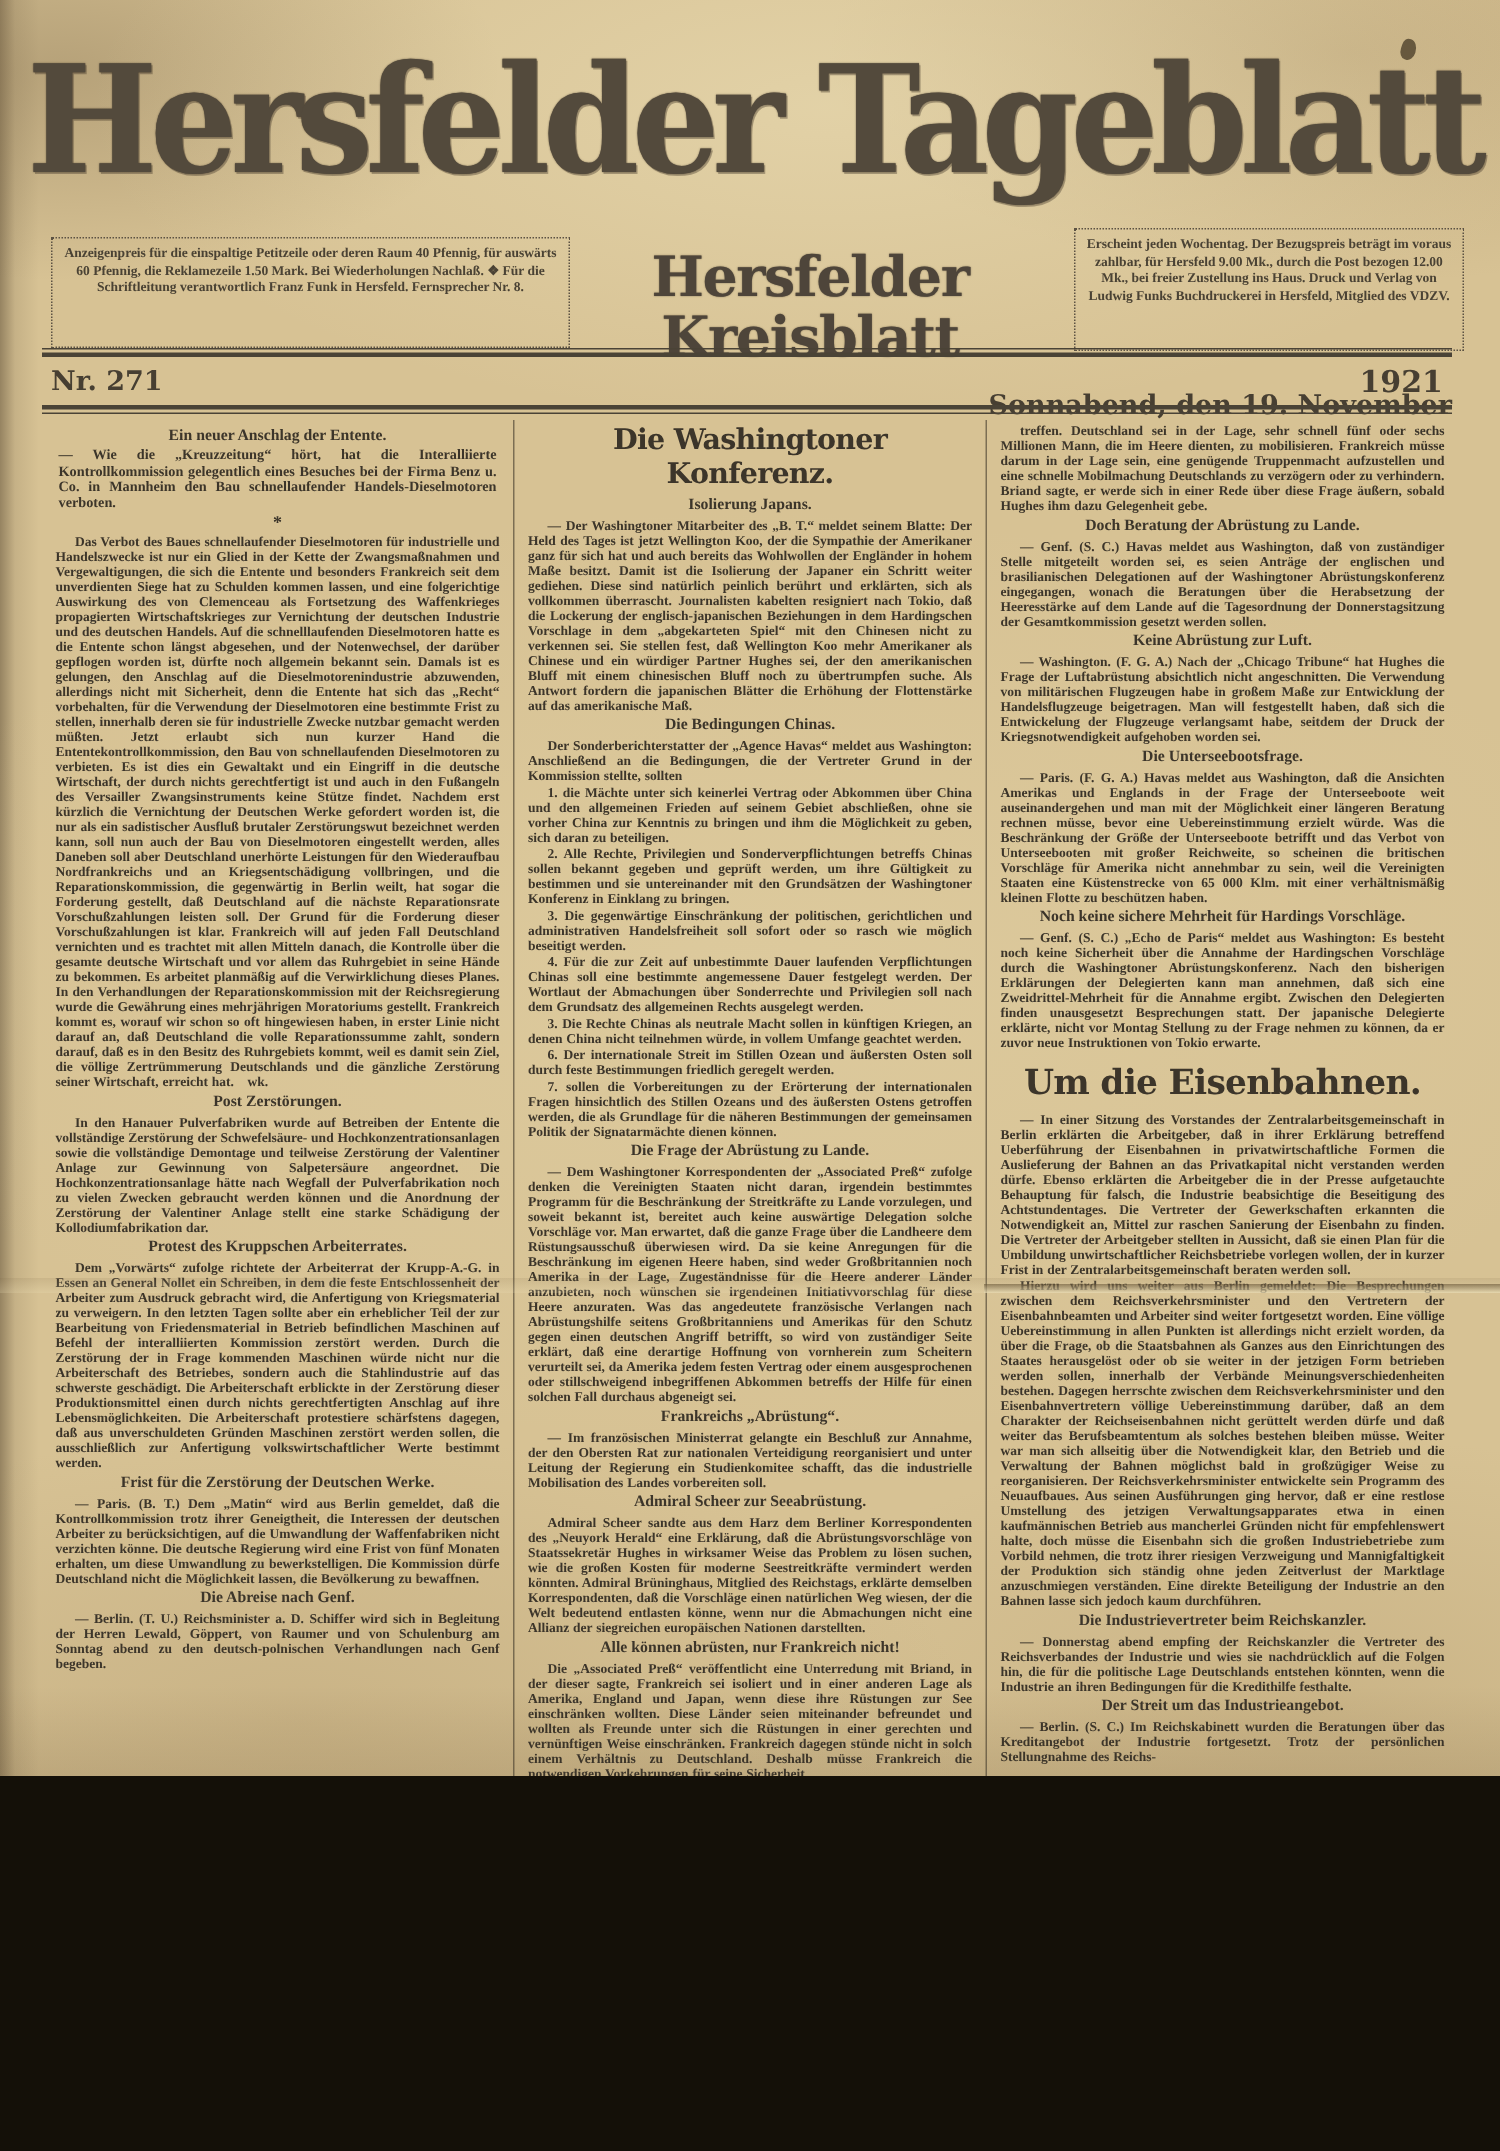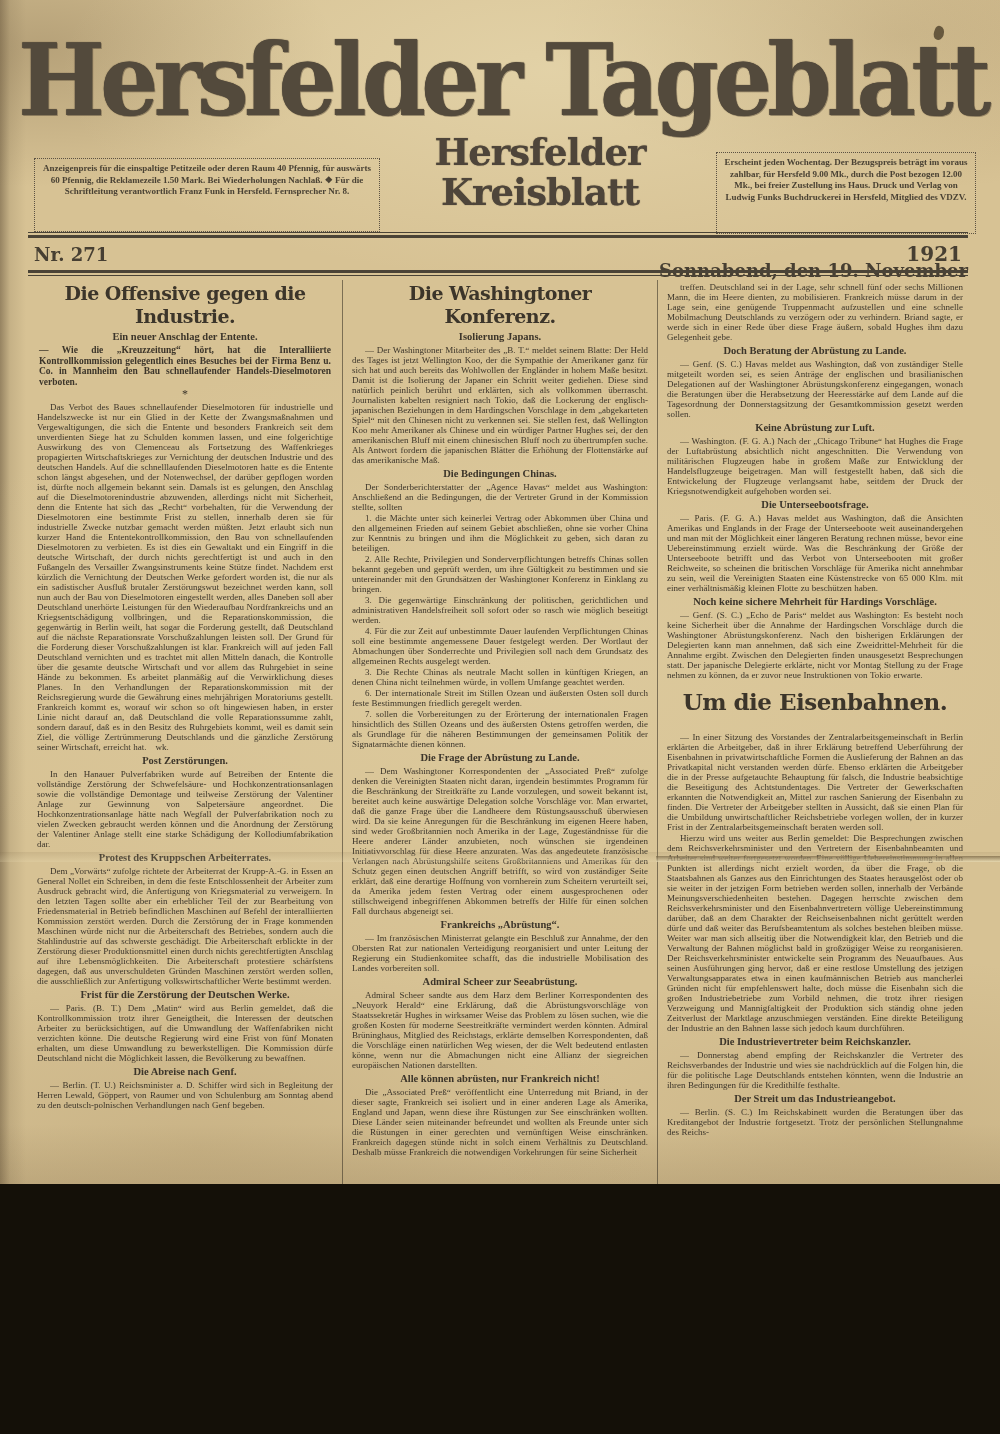--- a/index.html
+++ b/index.html
@@ -31,46 +31,46 @@
     font-size:92px;line-height:130px;letter-spacing:-5px;color:#534a3c;
     transform:scaleY(1.08);transform-origin:top center;white-space:nowrap;
     text-shadow:0 0 1px rgba(60,50,38,.9), 1px 1px 0 rgba(60,50,38,.35);
   }
   .infobox{
     position:absolute;border:1px dotted #5c5243;color:#4a4234;
     font-size:9px;line-height:11.5px;text-align:center;padding:4px 6px;font-weight:bold;
   }
   .infobox.left{left:34px;top:158px;width:332px;height:64px;}
   .infobox.right{left:716px;top:152px;width:246px;height:72px;}
-  .center-titles{position:absolute;left:380px;top:132px;width:320px;text-align:center;color:#4e453a;}
+  .center-titles{position:absolute;left:380px;top:164px;width:320px;text-align:center;color:#4e453a;}
   .center-titles .kreisblatt{font-family:"DejaVu Serif", serif;font-weight:700;font-size:37px;line-height:40px;letter-spacing:-1px;
     text-shadow:0 0 1px rgba(70,60,45,.8);}
   .center-titles .tagline{font-family:"DejaVu Serif", serif;font-weight:700;font-size:19px;line-height:26px;letter-spacing:0;}
 
   
   .rule{position:absolute;left:28px;width:940px;background:#4a4336;}
   .r1{top:232px;height:1px;}
   .r2{top:235px;height:3px;}
   .dateline{position:absolute;left:28px;top:242px;width:940px;height:26px;
     font-family:"DejaVu Serif", serif;font-weight:700;font-size:18px;color:#473f32;}
   .dateline .issue{position:absolute;left:6px;top:2px;}
   .dateline .date{position:absolute;left:0;right:0;text-align:right;top:18px;}
   .dateline .year{position:absolute;right:6px;top:0;font-size:20px;}
   .r3{top:270px;height:3px;}
   .r4{top:275px;height:1px;}
 
   
   .columns{position:absolute;left:28px;top:280px;width:944px;height:1150px;display:flex;}
   .col{flex:1 1 0;padding:2px 9px 0 9px;overflow:hidden;}
   .col + .col{border-left:1px solid rgba(74,65,48,.65);}
-  .blk{color:#3c352a;}
+  .blk{color:#3c352a;font-weight:bold;}
   .blk.headline{font-family:"DejaVu Serif", serif;font-weight:700;font-size:19px;line-height:23px;text-align:center;
     margin:0 0 3px 0;letter-spacing:-0.5px;}
   .blk.headline2{font-family:"DejaVu Serif", serif;font-weight:700;font-size:23px;line-height:27px;text-align:center;
-    margin:8px 0 17px 0;letter-spacing:-0.5px;}
+    margin:8px 0 6px 0;letter-spacing:-0.5px;}
   .blk.subhead{font-weight:700;font-size:10.5px;line-height:12px;text-align:center;margin:3px 0 2px 0;}
   .blk.lead{font-weight:700;font-size:9.5px;line-height:10.5px;text-align:justify;margin:1px 2px;}
   .blk.star{text-align:center;font-size:12px;line-height:13px;margin:1px 0;}
   .blk.para{font-size:9px;line-height:10px;text-align:justify;text-indent:13px;margin:0 0 1px 0;
     word-spacing:0.3px;}
 </style>
 </head>
 <body>
 
 <div class="page">
@@ -95,21 +95,20 @@
     <span class="issue">Nr. 271</span>
     <span class="date">Sonnabend, den 19. November</span>
     <span class="year">1921</span>
   </div>
 
   <div class="rule r3"></div>
   <div class="rule r4"></div>
 
   <div class="columns" id="columns">
       <div class="col">
-        <div class="blk headline">Die Offensive gegen die Industrie.</div>
         <div class="blk subhead">Ein neuer Anschlag der Entente.</div>
         <div class="blk lead">— Wie die „Kreuzzeitung“ hört, hat die Interalliierte Kontrollkommission gelegentlich eines Besuches bei der Firma Benz u. Co. in Mannheim den Bau schnellaufender Handels-Dieselmotoren verboten.</div>
         <div class="blk star">*</div>
         <div class="blk para">Das Verbot des Baues schnellaufender Dieselmotoren für industrielle und Handelszwecke ist nur ein Glied in der Kette der Zwangsmaßnahmen und Vergewaltigungen, die sich die Entente und besonders Frankreich seit dem unverdienten Siege hat zu Schulden kommen lassen, und eine folgerichtige Auswirkung des von Clemenceau als Fortsetzung des Waffenkrieges propagierten Wirtschaftskrieges zur Vernichtung der deutschen Industrie und des deutschen Handels. Auf die schnelllaufenden Dieselmotoren hatte es die Entente schon längst abgesehen, und der Notenwechsel, der darüber gepflogen worden ist, dürfte noch allgemein bekannt sein. Damals ist es gelungen, den Anschlag auf die Dieselmotorenindustrie abzuwenden, allerdings nicht mit Sicherheit, denn die Entente hat sich das „Recht“ vorbehalten, für die Verwendung der Dieselmotoren eine bestimmte Frist zu stellen, innerhalb deren sie für industrielle Zwecke nutzbar gemacht werden müßten. Jetzt erlaubt sich nun kurzer Hand die Ententekontrollkommission, den Bau von schnellaufenden Dieselmotoren zu verbieten. Es ist dies ein Gewaltakt und ein Eingriff in die deutsche Wirtschaft, der durch nichts gerechtfertigt ist und auch in den Fußangeln des Versailler Zwangsinstruments keine Stütze findet. Nachdem erst kürzlich die Vernichtung der Deutschen Werke gefordert worden ist, die nur als ein sadistischer Ausfluß brutaler Zerstörungswut bezeichnet werden kann, soll nun auch der Bau von Dieselmotoren eingestellt werden, alles Daneben soll aber Deutschland unerhörte Leistungen für den Wiederaufbau Nordfrankreichs und an Kriegsentschädigung vollbringen, und die Reparationskommission, die gegenwärtig in Berlin weilt, hat sogar die Forderung gestellt, daß Deutschland auf die nächste Reparationsrate Vorschußzahlungen leisten soll. Der Grund für die Forderung dieser Vorschußzahlungen ist klar. Frankreich will auf jeden Fall Deutschland vernichten und es trachtet mit allen Mitteln danach, die Kontrolle über die gesamte deutsche Wirtschaft und vor allem das Ruhrgebiet in seine Hände zu bekommen. Es arbeitet planmäßig auf die Verwirklichung dieses Planes. In den Verhandlungen der Reparationskommission mit der Reichsregierung wurde die Gewährung eines mehrjährigen Moratoriums gestellt. Frankreich kommt es, worauf wir schon so oft hingewiesen haben, in erster Linie nicht darauf an, daß Deutschland die volle Reparationssumme zahlt, sondern darauf, daß es in den Besitz des Ruhrgebiets kommt, weil es damit sein Ziel, die völlige Zertrümmerung Deutschlands und die gänzliche Zerstörung seiner Wirtschaft, erreicht hat. wk.</div>
         <div class="blk subhead">Post Zerstörungen.</div>
         <div class="blk para">In den Hanauer Pulverfabriken wurde auf Betreiben der Entente die vollständige Zerstörung der Schwefelsäure- und Hochkonzentrationsanlagen sowie die vollständige Demontage und teilweise Zerstörung der Valentiner Anlage zur Gewinnung von Salpetersäure angeordnet. Die Hochkonzentrationsanlage hätte nach Wegfall der Pulverfabrikation noch zu vielen Zwecken gebraucht werden können und die Anordnung der Zerstörung der Valentiner Anlage stellt eine starke Schädigung der Kollodiumfabrikation dar.</div>
         <div class="blk subhead">Protest des Kruppschen Arbeiterrates.</div>
         <div class="blk para">Dem „Vorwärts“ zufolge richtete der Arbeiterrat der Krupp-A.-G. in Essen an General Nollet ein Schreiben, in dem die feste Entschlossenheit der Arbeiter zum Ausdruck gebracht wird, die Anfertigung von Kriegsmaterial zu verweigern. In den letzten Tagen sollte aber ein erheblicher Teil der zur Bearbeitung von Friedensmaterial in Betrieb befindlichen Maschinen auf Befehl der interalliierten Kommission zerstört werden. Durch die Zerstörung der in Frage kommenden Maschinen würde nicht nur die Arbeiterschaft des Betriebes, sondern auch die Stahlindustrie auf das schwerste geschädigt. Die Arbeiterschaft erblickte in der Zerstörung dieser Produktionsmittel einen durch nichts gerechtfertigten Anschlag auf ihre Lebensmöglichkeiten. Die Arbeiterschaft protestiere schärfstens dagegen, daß aus unverschuldeten Gründen Maschinen zerstört werden sollen, die ausschließlich zur Anfertigung volkswirtschaftlicher Werte bestimmt werden.</div>
         <div class="blk subhead">Frist für die Zerstörung der Deutschen Werke.</div>
         <div class="blk para">— Paris. (B. T.) Dem „Matin“ wird aus Berlin gemeldet, daß die Kontrollkommission trotz ihrer Geneigtheit, die Interessen der deutschen Arbeiter zu berücksichtigen, auf die Umwandlung der Waffenfabriken nicht verzichten könne. Die deutsche Regierung wird eine Frist von fünf Monaten erhalten, um diese Umwandlung zu bewerkstelligen. Die Kommission dürfe Deutschland nicht die Möglichkeit lassen, die Bevölkerung zu bewaffnen.</div>

